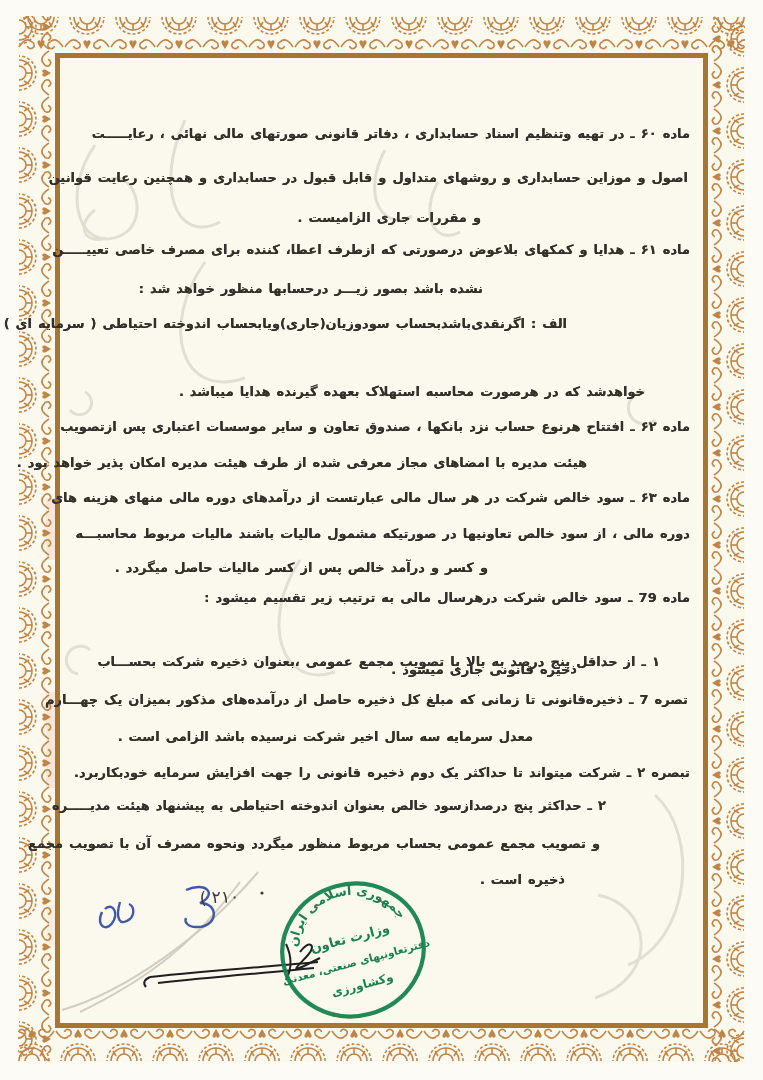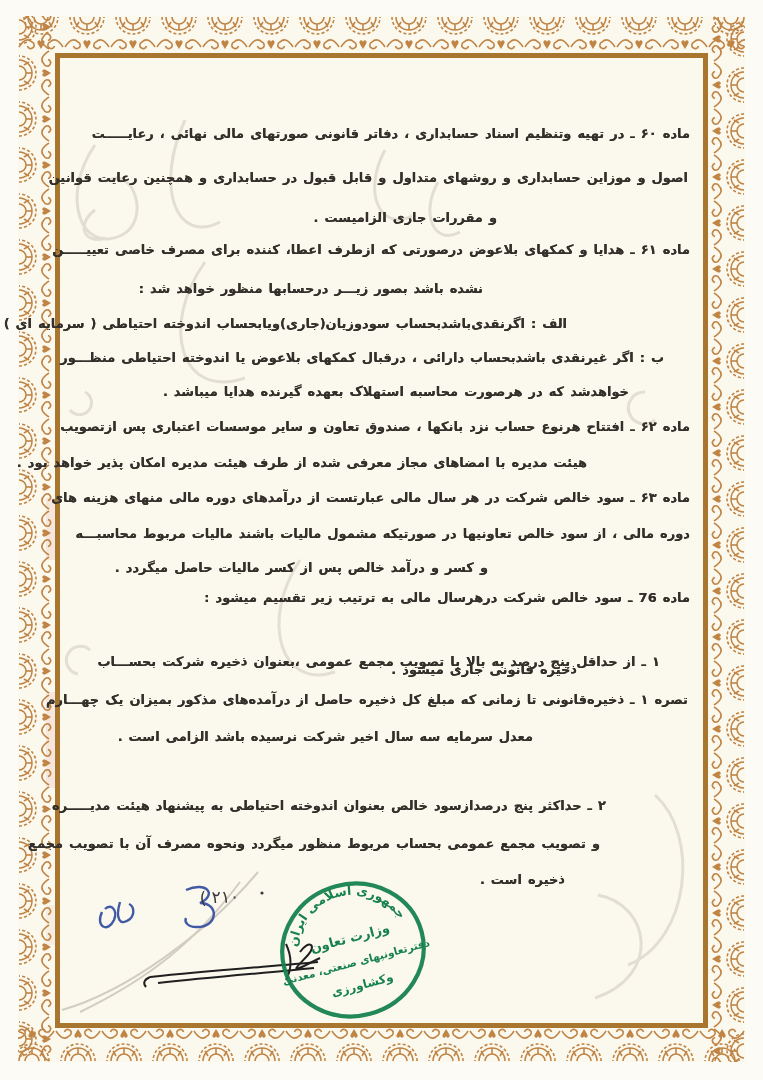--- a/index.html
+++ b/index.html
@@ -121,34 +121,34 @@
       </text>
       <text x="0" y="-8" text-anchor="middle" direction="rtl" font-size="13" font-weight="bold" fill="#17824e" style="font-family:'DejaVu Sans',sans-serif">وزارت تعاون</text>
       <text x="0" y="16" text-anchor="middle" direction="rtl" font-size="10.5" font-weight="bold" fill="#17824e" style="font-family:'DejaVu Sans',sans-serif">دفترتعاونیهای صنعتی، معدنی</text>
       <text x="0" y="40" text-anchor="middle" direction="rtl" font-size="12" font-weight="bold" fill="#17824e" style="font-family:'DejaVu Sans',sans-serif">وکشاورزی</text>
     </g>
   </svg>
 
   <div class="doc-text" id="doc-text">
       <div class="doc-line" style="top: 126px; right: 73px;">ماده ۶۰ ـ در تهیه وتنظیم اسناد حسابداری ، دفاتر قانونی صورتهای مالی نهائی ، رعایـــــت</div>
       <div class="doc-line" style="top: 170px; right: 75px;">اصول و موزاین حسابداری  و روشهای متداول و قابل قبول در حسابداری و همچنین رعایت قوانین</div>
-      <div class="doc-line" style="top: 210px; right: 266px;">و مقررات جاری الزامیست .</div>
+      <div class="doc-line" style="top: 210px; right: 282px;">و مقررات جاری الزامیست .</div>
       <div class="doc-line" style="top: 242px; right: 73px;">ماده ۶۱ ـ هدایا و کمکهای بلاعوض درصورتی که ازطرف اعطا، کننده برای مصرف خاصی تعییـــــن</div>
       <div class="doc-line" style="top: 316px; right: 196px;">الف : اگرنقدی‌باشدبحساب سودوزیان(جاری)ویابحساب اندوخته احتیاطی ( سرمایه ای )</div>
       <div class="doc-line" style="top: 281px; right: 280px;">نشده باشد بصور زیـــر درحسابها منظور خواهد شد :</div>
-      <div class="doc-line" style="top: 350px; right: 99px;">ب : اگر غیرنقدی باشدبحساب دارائی ، درقبال کمکهای بلاعوض یا اندوخته احتیاطی منظـــور</div>
-      <div class="doc-line" style="top: 384px; right: 134px;">خواهدشد که در هرصورت محاسبه استهلاک بعهده گیرنده هدایا میباشد .</div>
+      <div class="doc-line" style="top: 384px; right: 118px;">خواهدشد که در هرصورت محاسبه استهلاک بعهده گیرنده هدایا میباشد .</div>
       <div class="doc-line" style="top: 419px; right: 73px;">ماده ۶۲ ـ افتتاح هرنوع حساب نزد بانکها ، صندوق تعاون و سایر موسسات اعتباری پس ازتصویب</div>
       <div class="doc-line" style="top: 455px; right: 176px;">هیئت مدیره با امضاهای مجاز معرفی شده از طرف هیئت مدیره امکان پذیر خواهد بود .</div>
       <div class="doc-line" style="top: 490px; right: 73px;">ماده ۶۳ ـ سود خالص شرکت در هر سال مالی عبارتست از درآمدهای دوره مالی منهای هزینه های</div>
       <div class="doc-line" style="top: 560px; right: 275px;">و کسر و درآمد خالص پس از کسر مالیات حاصل میگردد .</div>
       <div class="doc-line" style="top: 526px; right: 73px;">دوره مالی ، از سود خالص  تعاونیها در صورتیکه مشمول مالیات باشند مالیات مربوط محاسبـــه</div>
-      <div class="doc-line" style="top: 590px; right: 73px;">ماده 76 ـ سود خالص شرکت درهرسال مالی به ترتیب زیر تقسیم میشود :</div>
+      <div class="doc-line" style="top: 590px; right: 73px;">ماده 79 ـ سود خالص شرکت درهرسال مالی به ترتیب زیر تقسیم میشود :</div>
       <div class="doc-line" style="top: 626px; right: 103px; margin-top: 28px;">۱ ـ از حداقل پنج درصد به بالا با تصویب مجمع عمومی ،بعنوان ذخیره شرکت بحســـاب</div>
       <div class="doc-line" style="top: 662px; right: 186px;">ذخیره  قانونی جاری میشود .</div>
-      <div class="doc-line" style="top: 692px; right: 75px;">تصره ۱ ـ ذخیره‌قانونی تا زمانی که مبلغ کل ذخیره حاصل از درآمده‌های مذکور بمیزان یک چهـــارم</div>
+      <div class="doc-line" style="top: 692px; right: 75px;">تصره 7 ـ ذخیره‌قانونی تا زمانی که مبلغ کل ذخیره حاصل از درآمده‌های مذکور بمیزان یک چهـــارم</div>
       <div class="doc-line" style="top: 729px; right: 230px;">معدل سرمایه سه سال اخیر شرکت نرسیده باشد الزامی است .</div>
+      <div class="doc-line" style="top: 765px; right: 73px;">تبصره ۲ ـ شرکت میتواند تا حداکثر یک دوم ذخیره قانونی را جهت افزایش سرمایه خودبکاربرد.</div>
       <div class="doc-line" style="top: 798px; right: 157px;">۲ ـ حداکثر پنج درصدازسود خالص بعنوان اندوخته احتیاطی به پیشنهاد هیئت مدیـــــره</div>
       <div class="doc-line" style="top: 836px; right: 163px; text-align: right;">و تصویب مجمع عمومی بحساب مربوط منظور میگردد ونحوه مصرف آن با تصویب مجمع</div>
       <div class="doc-line" style="top: 872px; right: 198px;">ذخیره است .</div>
     </div>
 
 </div>
 
 </body></html>

